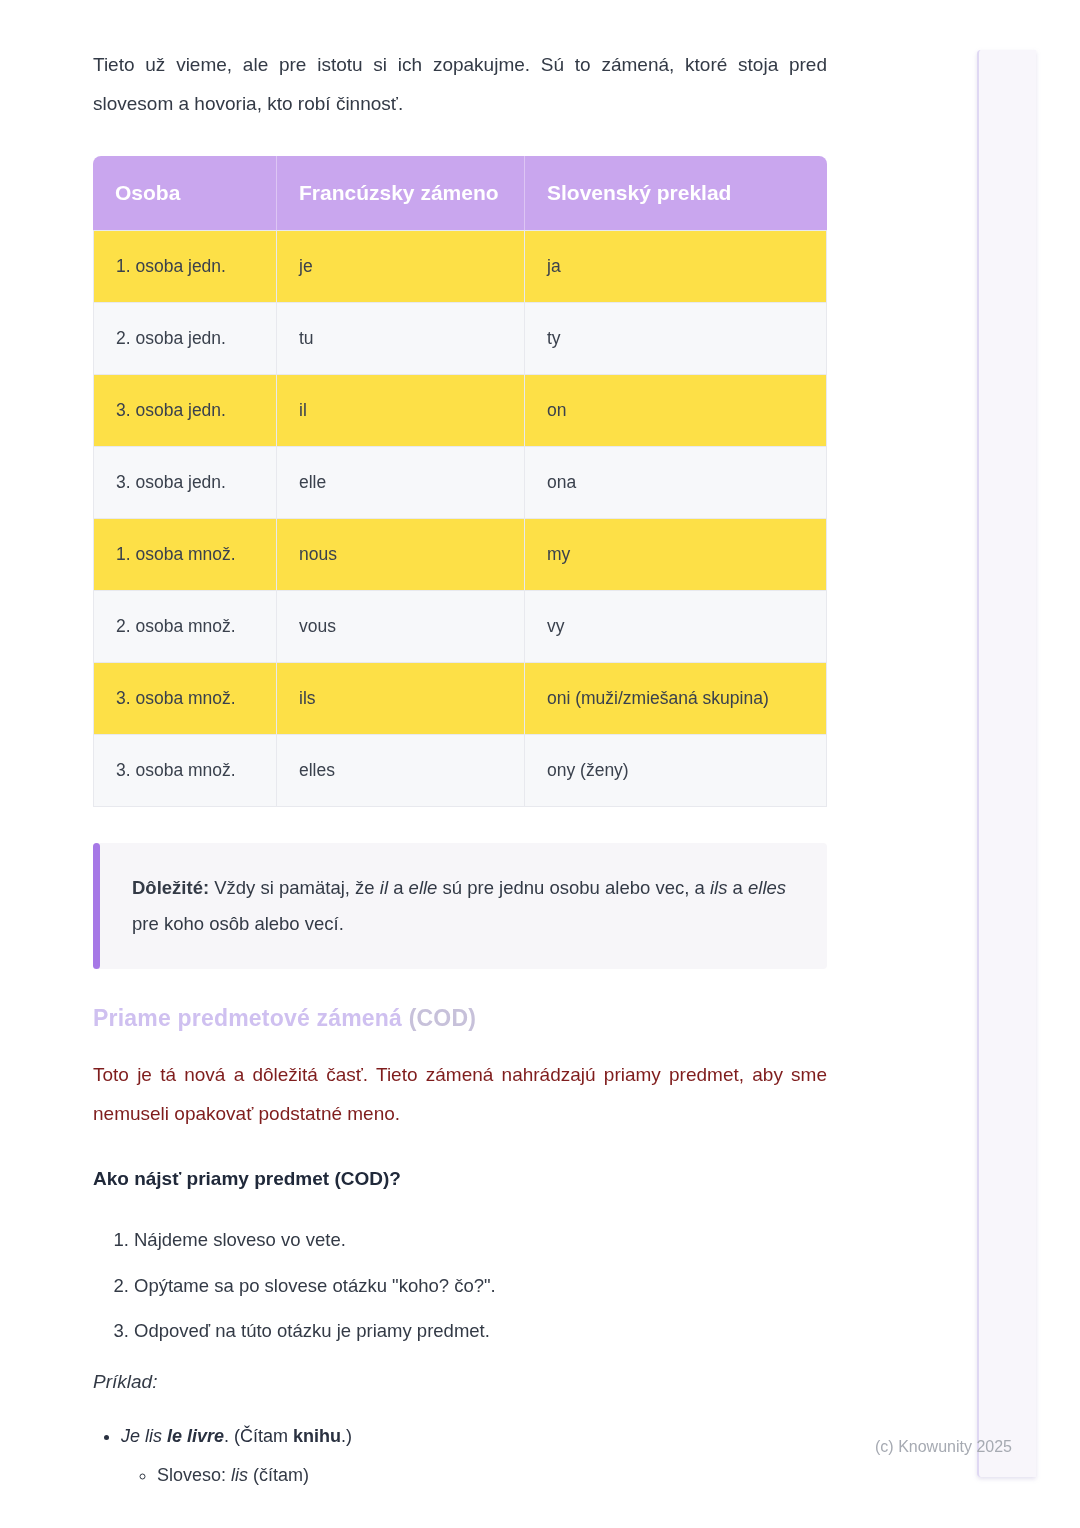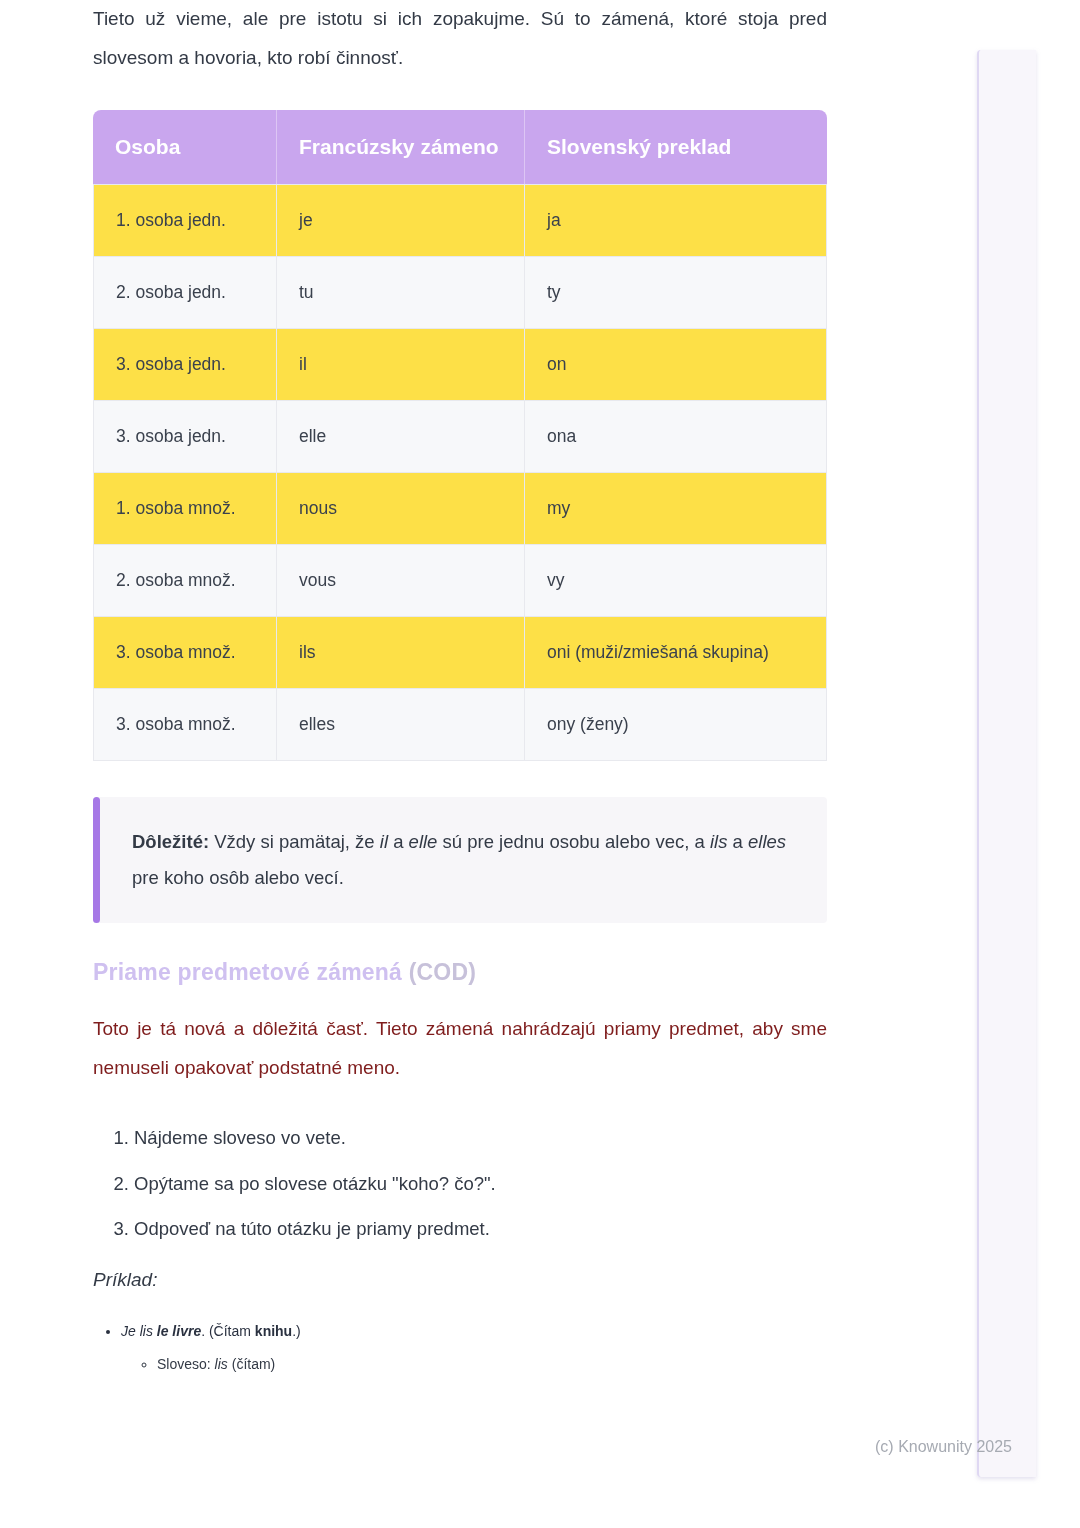--- a/index.html
+++ b/index.html
@@ -9,20 +9,21 @@
     background: #ffffff;
     font-family: "Liberation Sans", sans-serif;
     color: #353c49;
     position: relative;
     overflow: hidden;
   }
   .content {
     position: absolute;
     left: 93px; top: 0;
     width: 734px;
+    padding-top: 46px;
   }
   .intro {
     margin: 0;
     font-size: 19px;
     line-height: 2.05;
     text-align: justify;
     color: #333a46;
   }
   
   table.pronouns {
@@ -106,21 +107,21 @@
   .example-label {
     margin: 26px 0 0 0;
     font-size: 19px;
     font-style: italic;
     color: #333a46;
   }
   ul.example-list {
     margin: 30px 0 8px 0;
     padding-left: 28px;
     list-style: disc;
-    font-size: 14px;
+    font-size: 18px;
     color: #2a3140;
   }
   ul.example-list > li { line-height: 1.5; }
   ul.sub-list {
     margin: 12px 0 0 0;
     padding-left: 36px;
     list-style: circle;
   }
   ul.sub-list > li { line-height: 1.5; color: #333a46; }
   .bi { font-style: italic; }
@@ -210,20 +211,21 @@
 
   <div class="callout">
     <span class="callout-bar"></span>
     <p><strong>Dôležité:</strong><span> Vždy si pamätaj, že </span><em>il</em><span> a </span><em>elle</em><span> sú pre jednu osobu alebo vec, a </span><em>ils</em><span> a </span><em>elles</em><span> pre koho osôb alebo vecí.</span></p>
   </div>
 
   <h2 class="cod-heading"><span>Priame predmetové zámená </span><span class="cod-suffix">(COD)</span></h2>
 
   <p class="body-par">Toto je tá nová a dôležitá časť. Tieto zámená nahrádzajú priamy predmet, aby sme nemuseli opakovať podstatné meno.</p>
 
+  <p class="question">Ako nájsť priamy predmet (COD)?</p>
 
   <ol class="steps">
     <li>Nájdeme sloveso vo vete.</li>
     <li>Opýtame sa po slovese otázku "koho? čo?".</li>
     <li>Odpoveď na túto otázku je priamy predmet.</li>
   </ol>
 
   <p class="example-label">Príklad:</p>
 
   <ul class="example-list">

